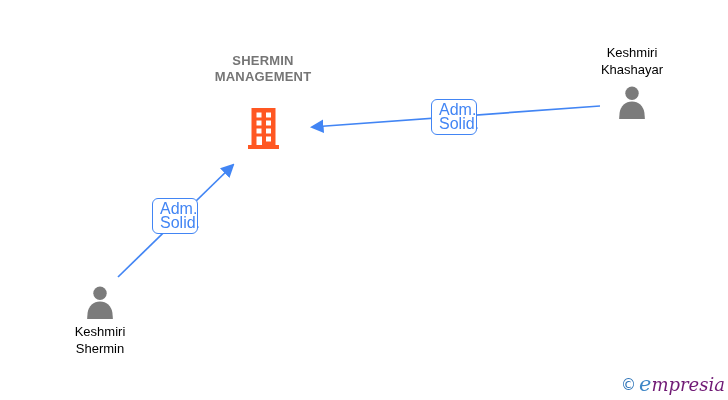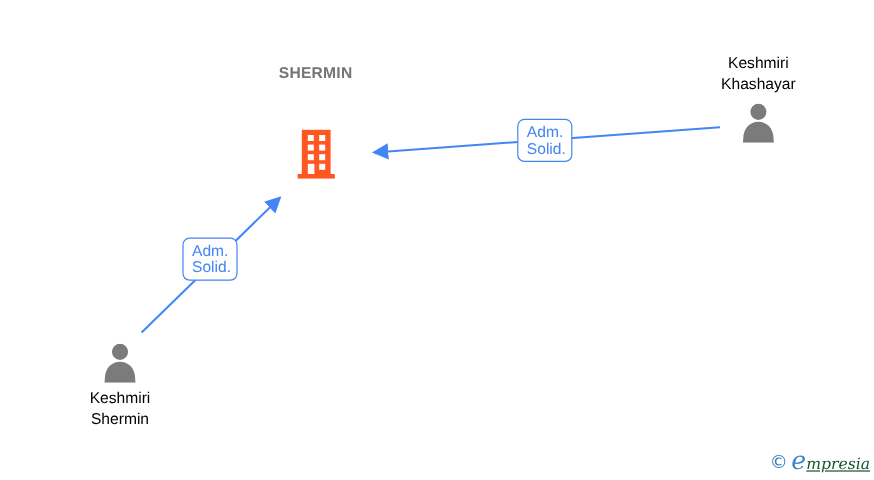--- a/index.html
+++ b/index.html
@@ -36,21 +36,21 @@
   .icon-building{left:247px;top:108px;width:33px;height:41px;}
   .icon-person-khashayar{left:616px;top:86px;width:32px;height:33px;}
   .icon-person-shermin{left:84px;top:286px;width:32px;height:33px;}
   .edge-label{
     position:absolute;
     box-sizing:border-box;
     background:#ffffff;
     border:1.6px solid #4285F4;
     border-radius:6px;
     color:#4285F4;
-    font-size:13px;line-height:14px;
+    font-size:16px;line-height:14px;
     padding:3px 4px 2px 7px;
   }
   .edge-label span{display:block;}
   .edge-label-right{left:431px;top:99px;width:46px;height:36px;}
   .edge-label-left{left:152px;top:198px;width:46px;height:36px;}
   .brand{
     position:absolute;
     right:3px;bottom:4px;
     white-space:nowrap;
     font-size:16px;
@@ -62,44 +62,44 @@
     vertical-align:1px;
     margin-right:3px;
   }
   .brand .brand-e{
     color:#3e86c6;
     font-family:"DejaVu Serif","Liberation Serif",serif;
     font-style:italic;
     font-size:21px;
   }
   .brand .brand-rest{
-    color:#14532d;
+    color:#701a75;
     font-family:"DejaVu Serif","Liberation Serif",serif;
     font-style:italic;
-    font-size:13px;
-    text-decoration:underline;
+    font-size:18px;
   }
 </style>
 </head>
 <body>
 
 <div class="canvas">
 
   <svg class="edges-svg" viewBox="0 0 728 400" xmlns="http://www.w3.org/2000/svg">
     <defs>
       <marker id="arrowhead" viewBox="0 0 10 10" refX="8.5" refY="5" markerWidth="8" markerHeight="8" orient="auto">
         <path d="M0,0 L10,5 L0,10 Z" fill="#4285F4"></path>
       </marker>
     </defs>
     <line x1="600" y1="106" x2="312" y2="127" stroke="#4285F4" stroke-width="1.7" marker-end="url(#arrowhead)"></line>
     <line x1="118" y1="277" x2="233" y2="165" stroke="#4285F4" stroke-width="1.7" marker-end="url(#arrowhead)"></line>
   </svg>
 
   <div class="node company-title">
     <span>SHERMIN</span>
+    <span>MANAGEMENT</span>
   </div>
   <svg class="node icon-building" viewBox="0 0 33 41" xmlns="http://www.w3.org/2000/svg">
     <rect x="1" y="37" width="31" height="4" fill="#FF5722"></rect>
     <rect x="4.5" y="0" width="24" height="37.5" fill="#FF5722"></rect>
     <rect x="9.5" y="4.5" width="5" height="5" fill="#ffffff"></rect>
     <rect x="19" y="4.5" width="5" height="5" fill="#ffffff"></rect>
     <rect x="9.5" y="12.5" width="5" height="5" fill="#ffffff"></rect>
     <rect x="19" y="12.5" width="5" height="5" fill="#ffffff"></rect>
     <rect x="9.5" y="20.5" width="5" height="5" fill="#ffffff"></rect>
     <rect x="19" y="20.5" width="5" height="5" fill="#ffffff"></rect>

